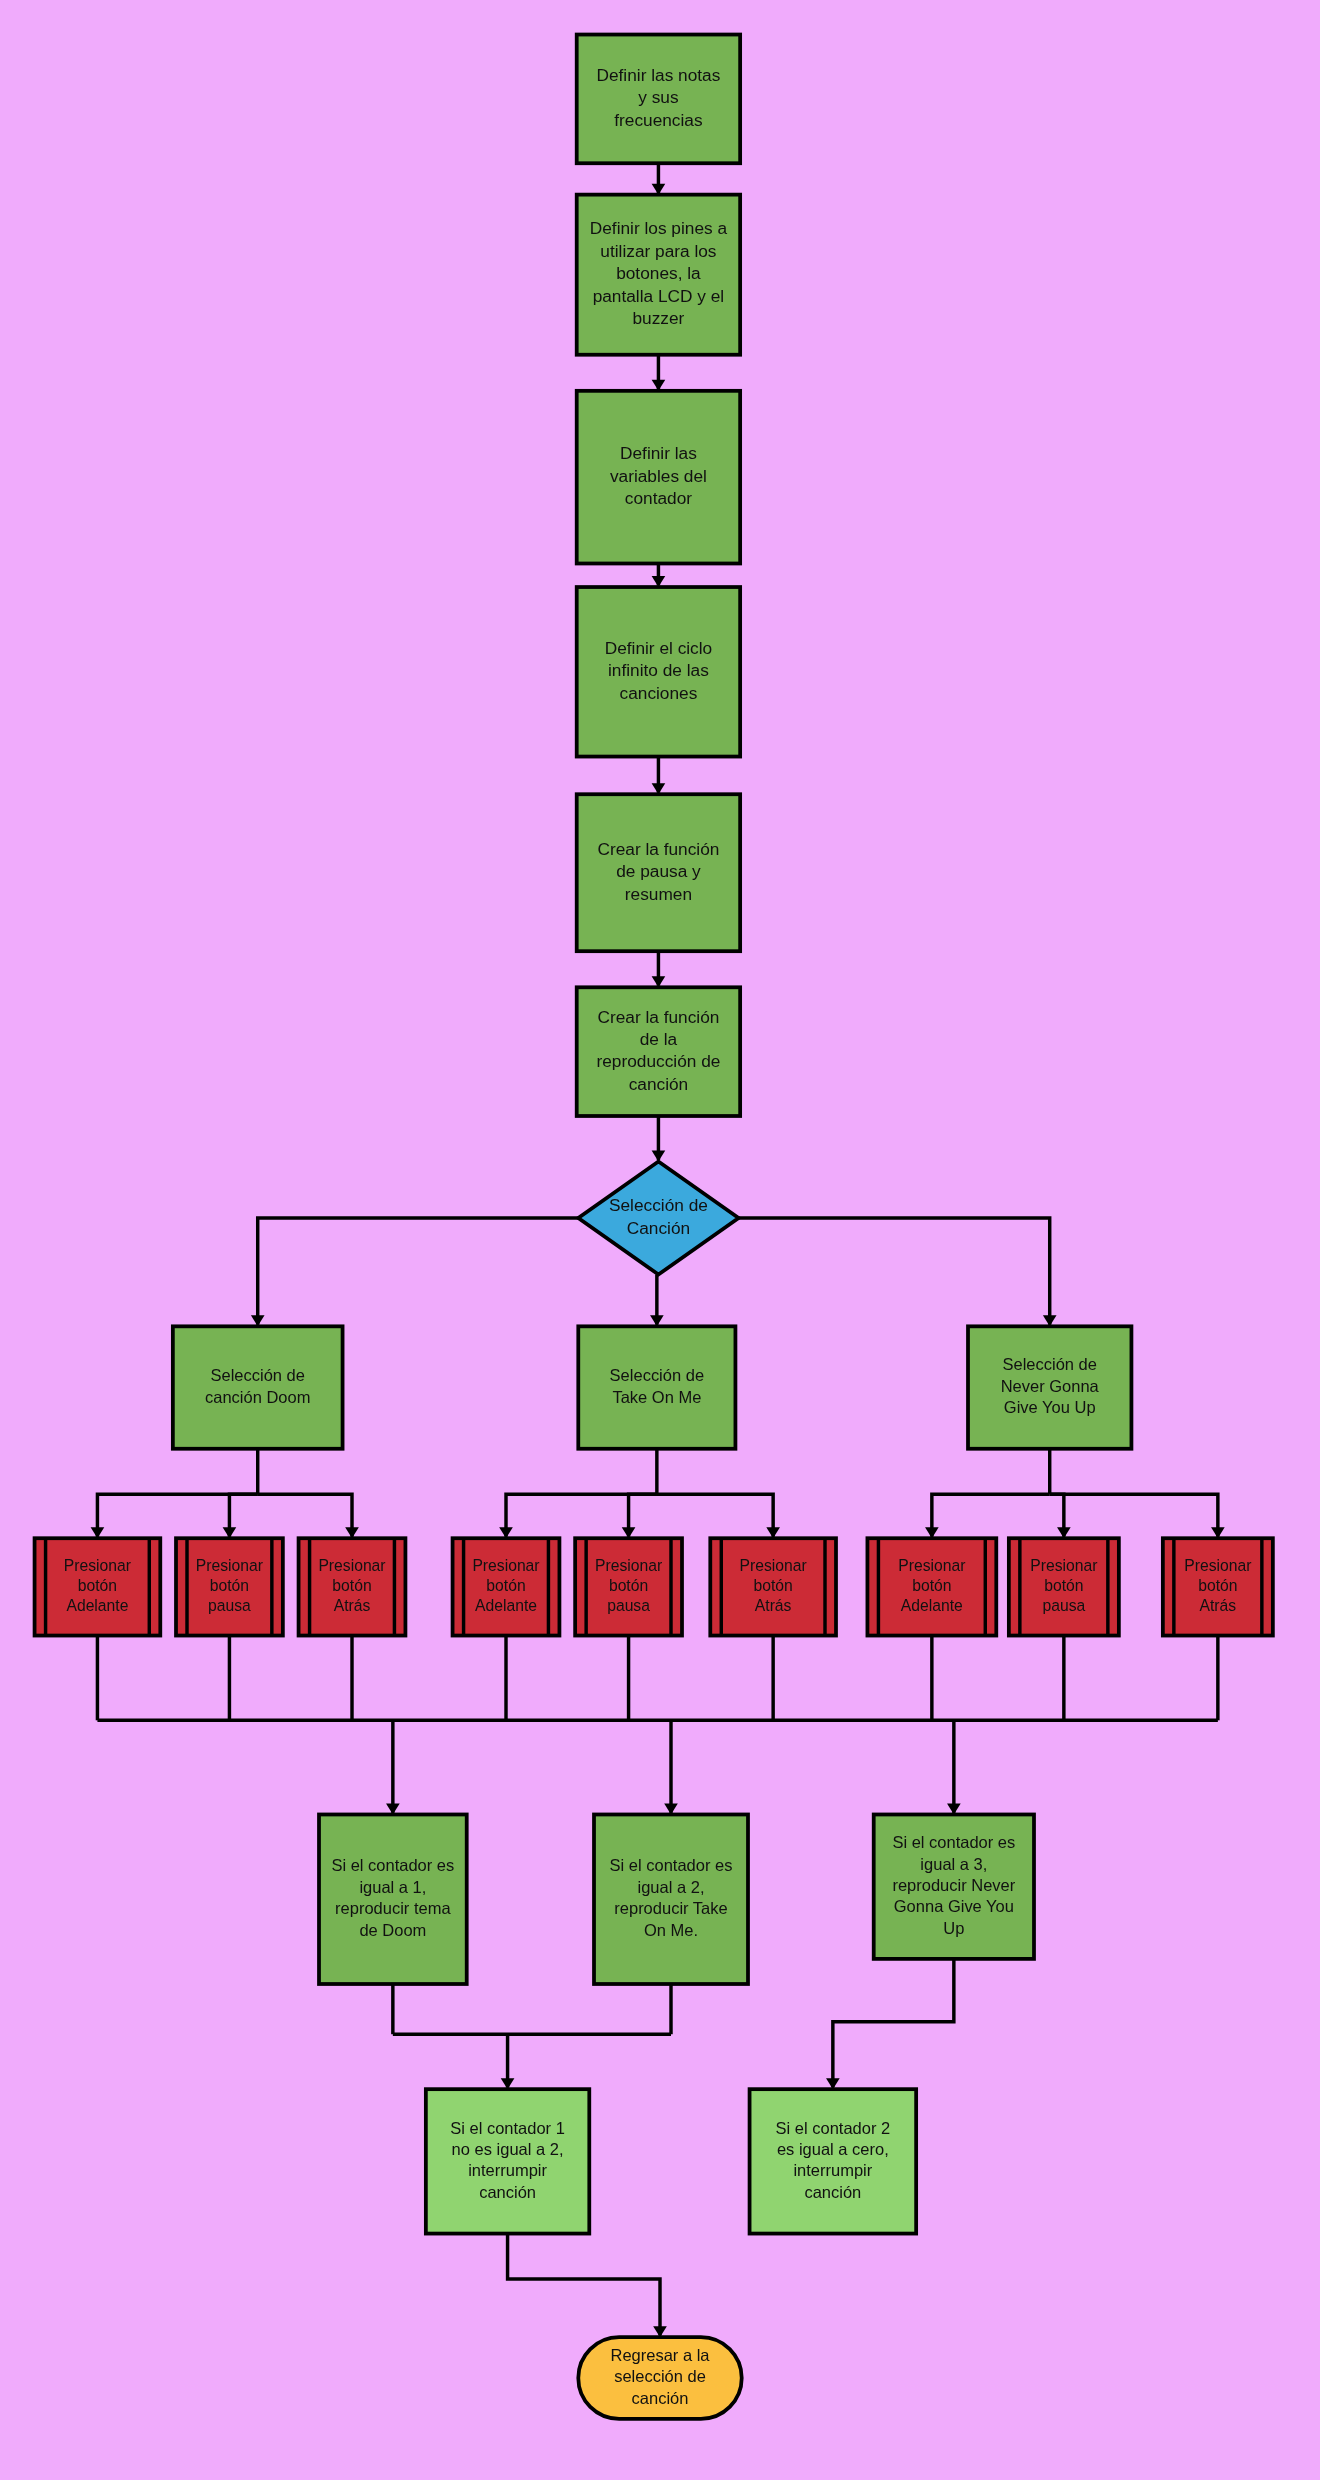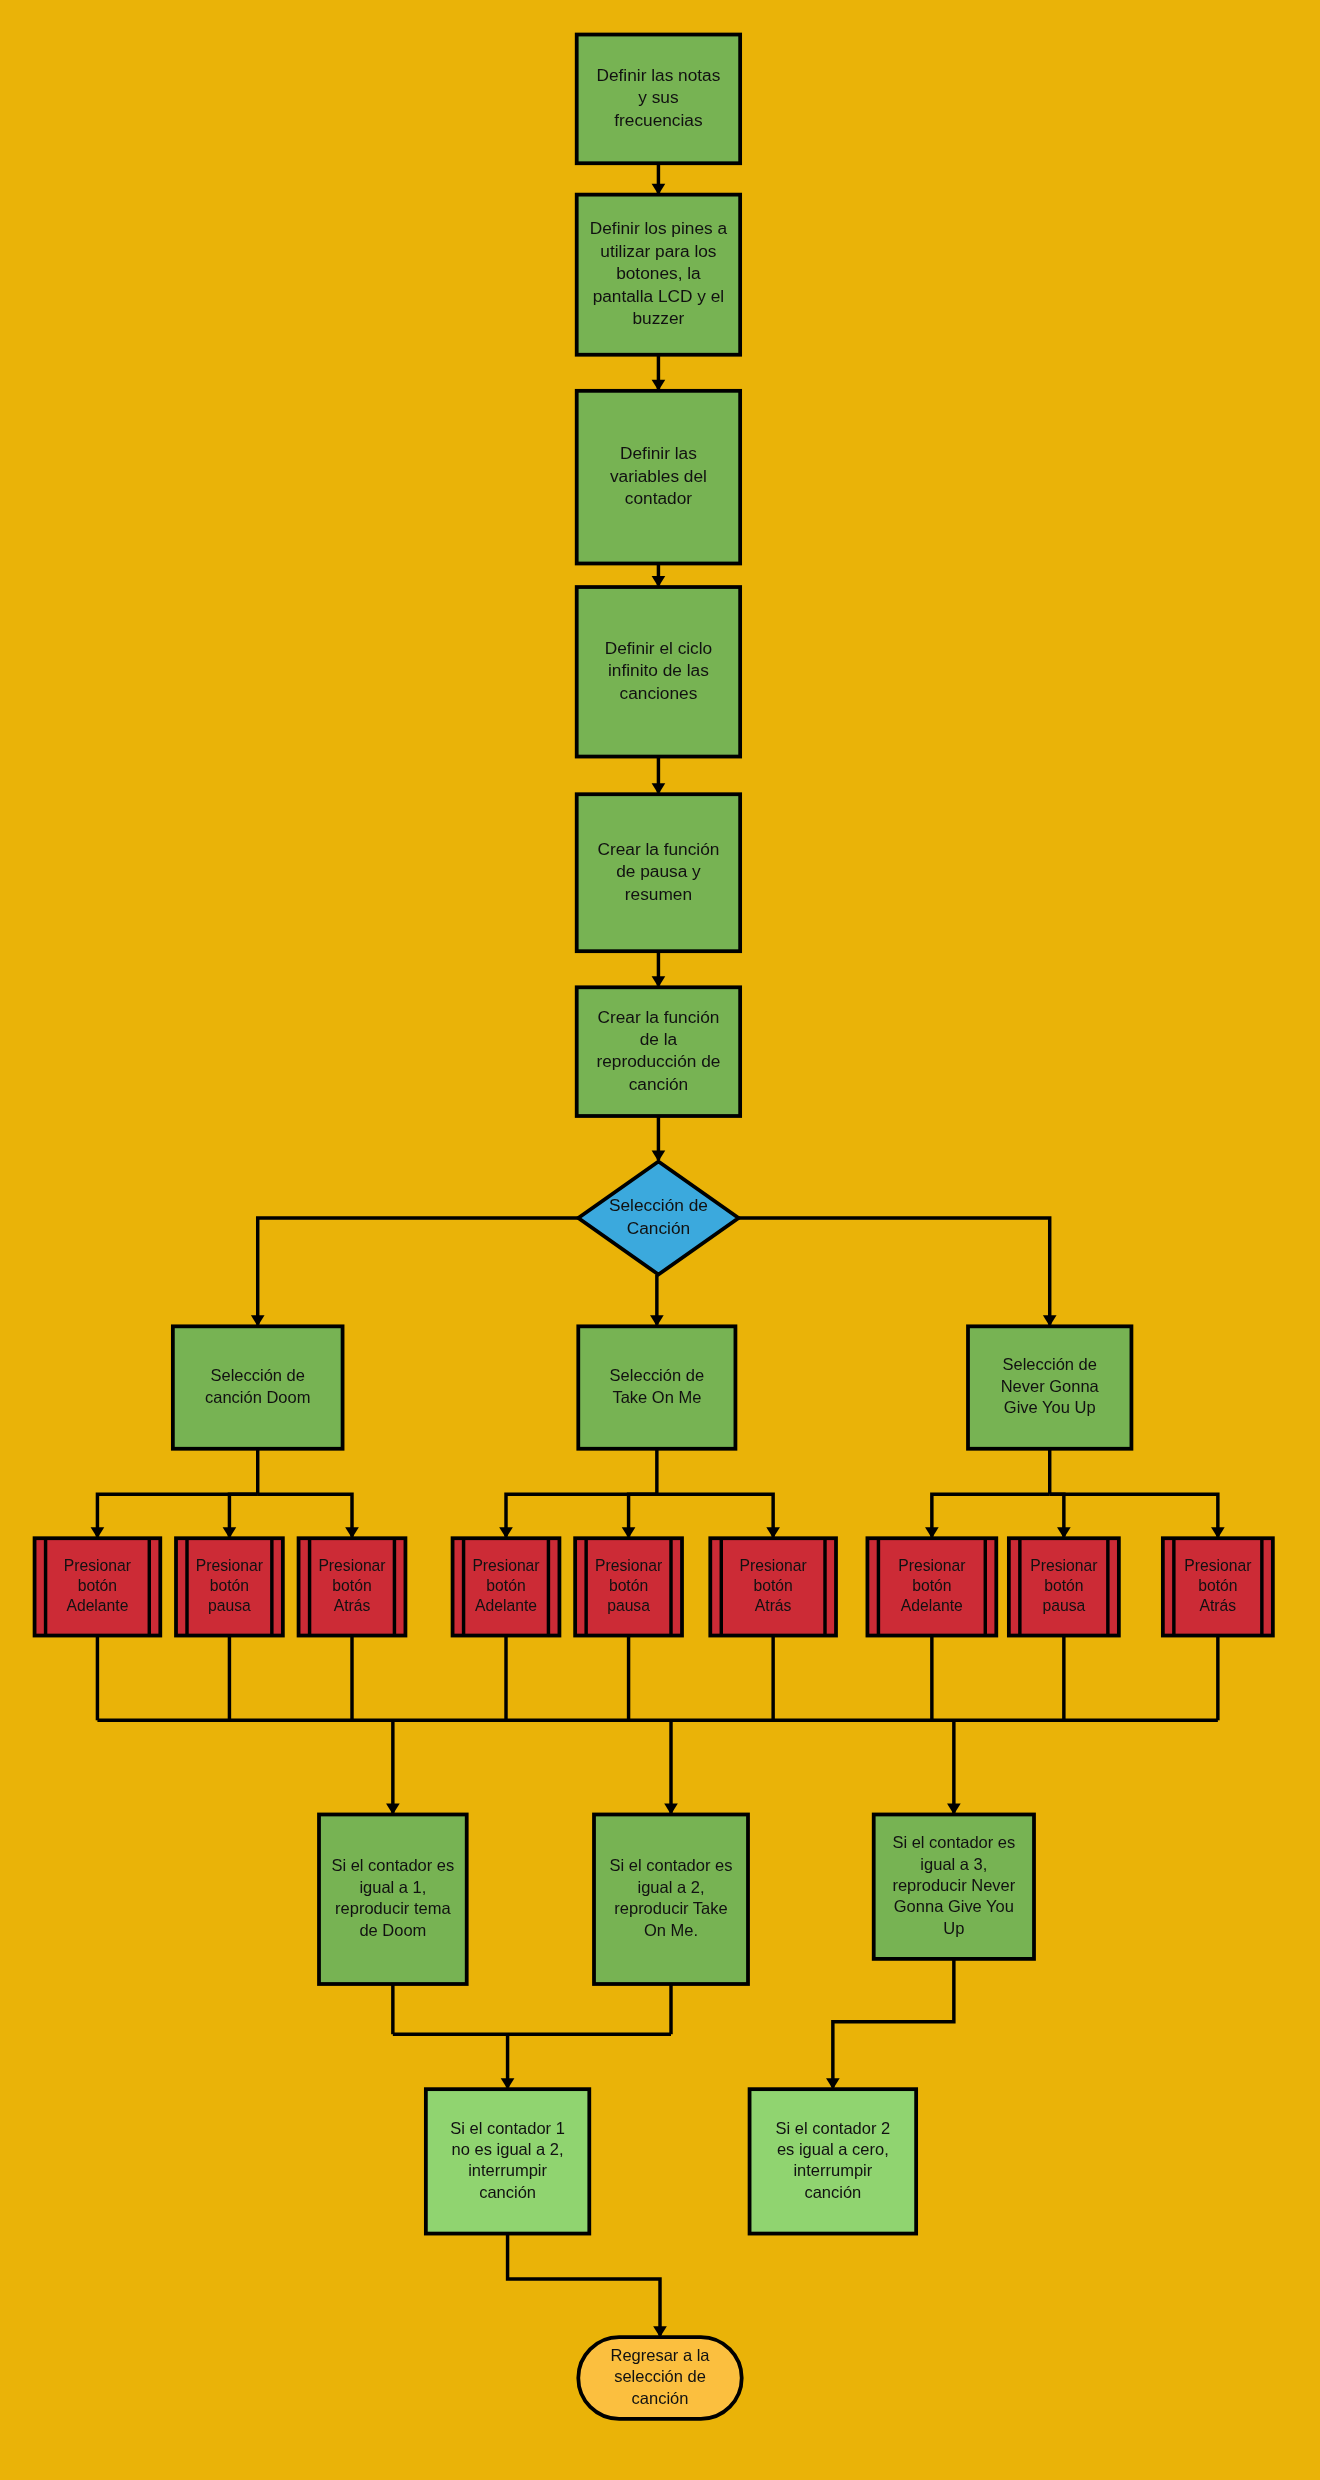--- a/index.html
+++ b/index.html
@@ -10,21 +10,21 @@
   body {
     width: 1320px;
     height: 2480px;
     font-family: "Liberation Sans", sans-serif;
     overflow: hidden;
   }
   #flow-root {
     position: relative;
     width: 1320px;
     height: 2480px;
-    background: #eab308;
+    background: #f0abfc;
   }
   svg#flow-svg {
     display: block;
     width: 1320px;
     height: 2480px;
   }
   .node-text {
     font-family: "Liberation Sans", sans-serif;
     text-anchor: middle;
     dominant-baseline: middle;

